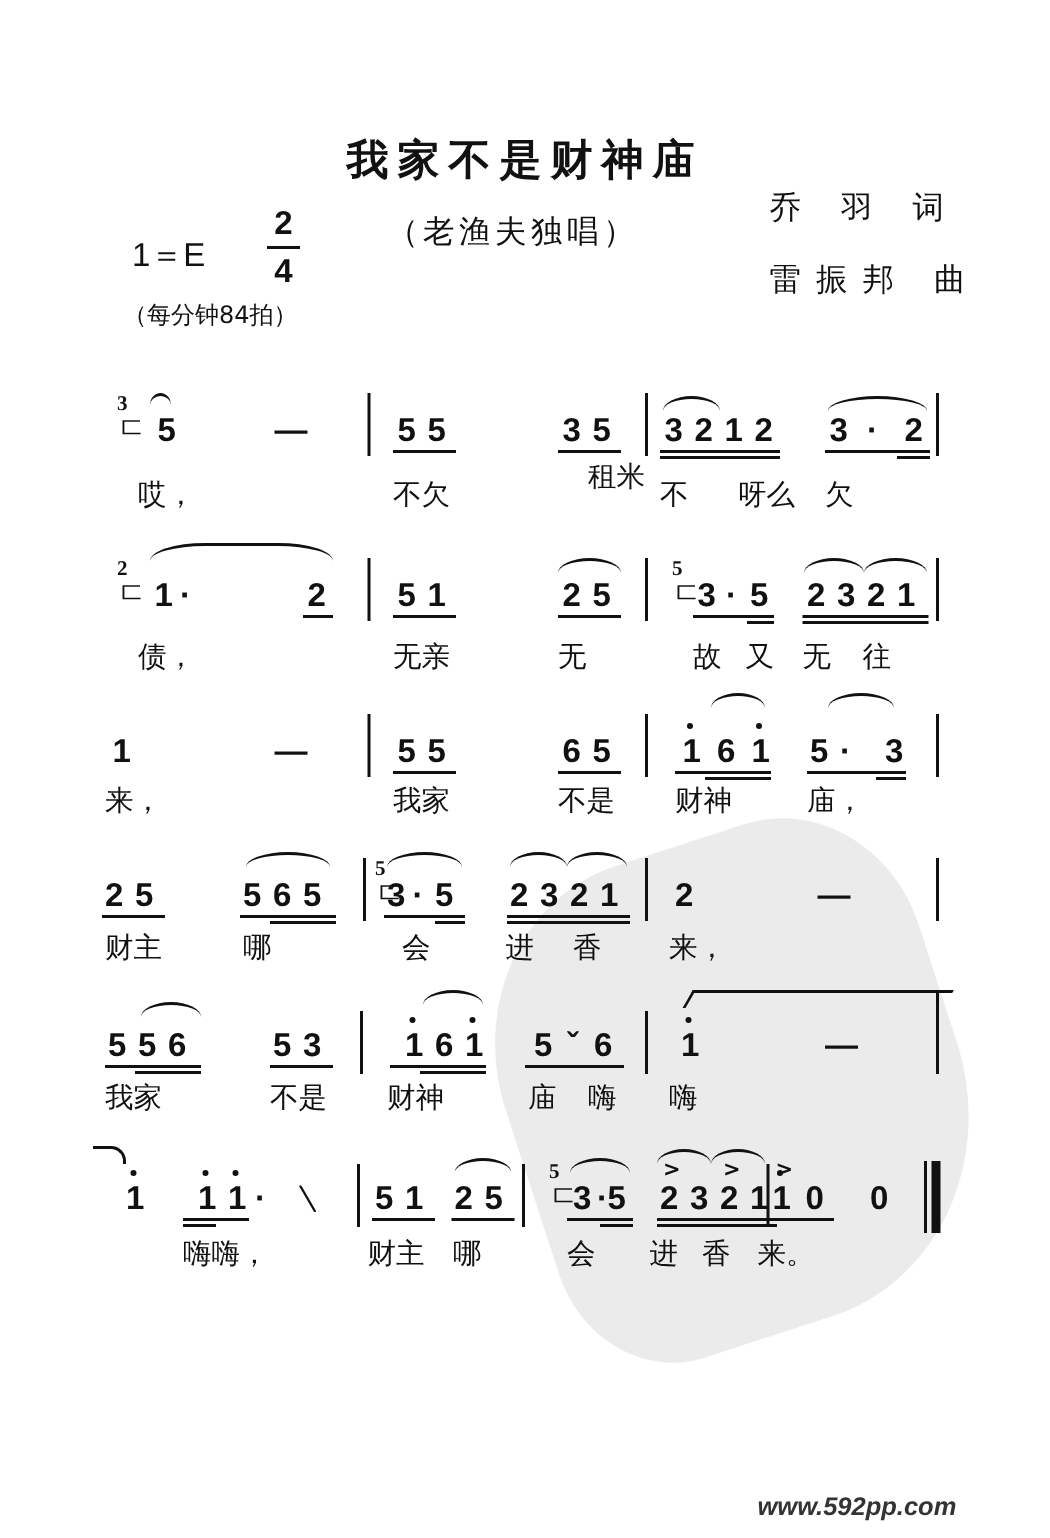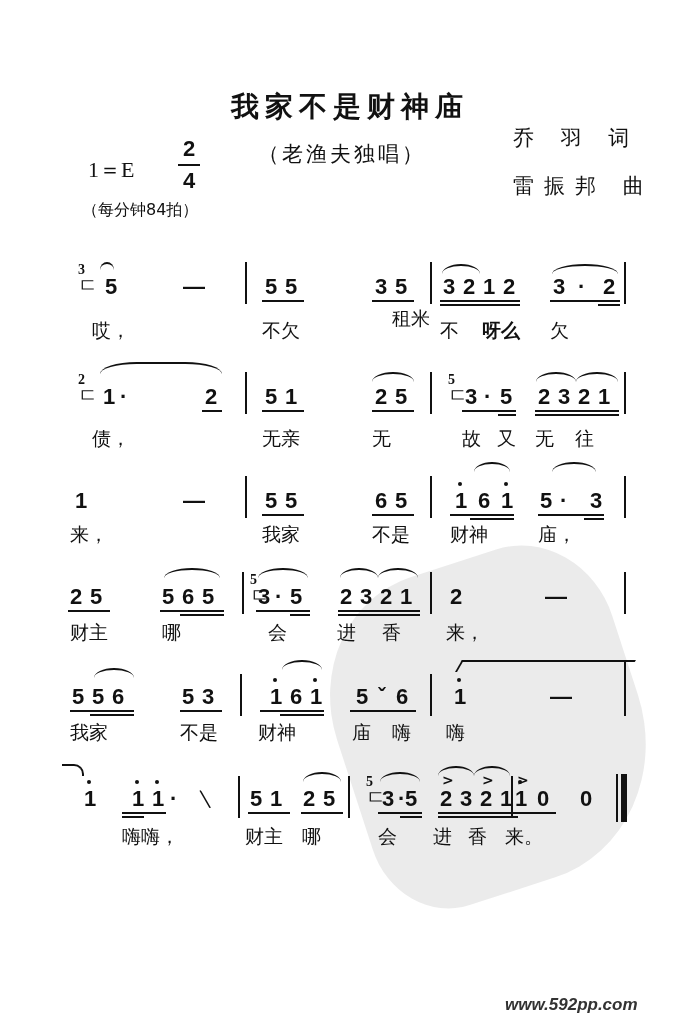--- a/index.html
+++ b/index.html
@@ -1,20 +1,20 @@
 <!DOCTYPE html>
 <html><head>
 <meta charset="utf-8">
 <style>
   html, body { margin:0; padding:0; background:#ffffff; }
   body { width:700px; height:1025px; position:relative; overflow:hidden;
          font-family:"DejaVu Sans", sans-serif; color:#111; }
   .abs { position:absolute; }
   .title { left:0; width:700px; top:88px; text-align:center; font-size:28px; font-weight:bold; letter-spacing:6px; }
-  .key { left:88px; top:155px; font-size:22px; font-family:Liberation Serif, serif; }
+  .key { left:88px; top:155px; font-size:22px; font-family:Liberation Sans, sans-serif; }
   .ts { left:178px; top:136px; width:22px; text-align:center; font-size:22px; font-weight:bold; line-height:26px; font-family:"Liberation Sans", sans-serif; }
   .ts .line { height:2px; background:#111; margin:2px 0; }
   .tempo { left:82px; top:200px; font-size:16px; }
   .role { left:258px; top:140px; font-size:21px; letter-spacing:3px; }
   .credit { left:513px; font-size:21px; letter-spacing:10px; }
   .note { font-family:"Liberation Sans", sans-serif; font-weight:bold; font-size:22px; line-height:22px; }
   .lyric { font-size:19px; line-height:20px; }
   .bar { width:2px; background:#111; }
   .uline { height:2px; background:#111; }
   .slur { border-top:2px solid #111; border-radius:50% 50% 0 0 / 100% 100% 0 0; height:8px; }
@@ -57,21 +57,21 @@
     <div class="abs note" style="left: 578px; top: 276px;">·</div>
     <div class="abs note" style="left: 603px; top: 276px;">2</div>
     <div class="abs" style="left: 78px; top: 262px;">
       <div class="small">3</div>
       <div class="grace" style="margin-top:-6px">ㄷ</div>
     </div>
     <div class="abs lyric" style="left: 92px; top: 320px;">哎，</div>
     <div class="abs lyric" style="left: 262px; top: 320px;">不欠</div>
     <div class="abs lyric" style="left: 372px; top: 308px; margin-left: 20px;">租米</div>
     <div class="abs lyric" style="left: 440px; top: 320px;">不</div>
-    <div class="abs lyric" style="left: 482px; top: 320px; font-weight: bold;">呀么</div>
+    <div class="abs lyric" style="left: 492px; top: 320px;">呀么</div>
     <div class="abs lyric" style="left: 550px; top: 320px;">欠</div>
     <div class="abs note" style="left: 103px; top: 386px;">1</div>
     <div class="abs note" style="left: 120px; top: 386px;">·</div>
     <div class="abs note" style="left: 205px; top: 386px;">2</div>
     <div class="abs note" style="left: 265px; top: 386px;">5</div>
     <div class="abs note" style="left: 285px; top: 386px;">1</div>
     <div class="abs note" style="left: 375px; top: 386px;">2</div>
     <div class="abs note" style="left: 395px; top: 386px;">5</div>
     <div class="abs note" style="left: 465px; top: 386px;">3</div>
     <div class="abs note" style="left: 484px; top: 386px;">·</div>

